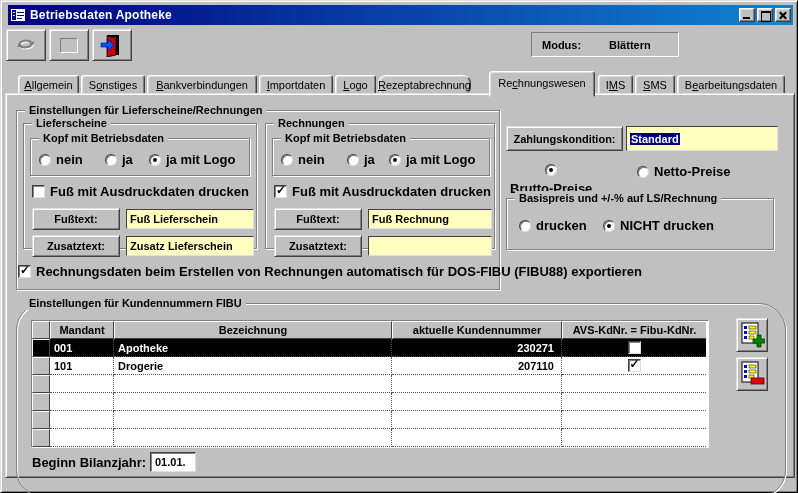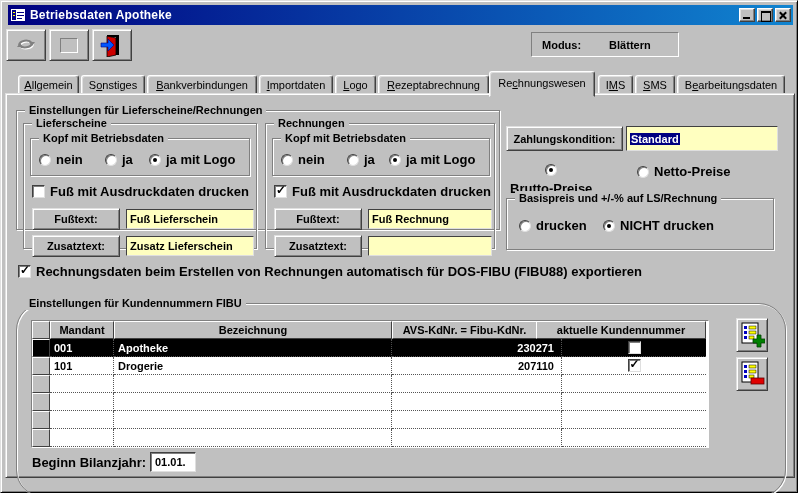--- a/index.html
+++ b/index.html
@@ -159,39 +159,39 @@
     </div>
   <div class="tab" style="left:146px;width:110px;">
       <span><span></span><span class="key">B</span><span>ankverbindungen</span></span>
     </div>
   <div class="tab" style="left:258px;width:74px;">
       <span><span></span><span class="key">I</span><span>mportdaten</span></span>
     </div>
   <div class="tab" style="left:334px;width:41px;">
       <span><span></span><span class="key">L</span><span>ogo</span></span>
     </div>
-  <div class="tab" style="left:377px;width:111px;">
+  <div class="tab" style="left:377px;width:93px;border-radius:8px;">
       <span><span></span><span class="key">R</span><span>ezeptabrechnung</span></span>
     </div>
   <div class="tab active" style="left:488px;width:106px;">
       <span><span>Re</span><span class="key">c</span><span>hnungswesen</span></span>
     </div>
   <div class="tab" style="left:597px;width:35px;">
       <span><span>I</span><span class="key">M</span><span>S</span></span>
     </div>
   <div class="tab" style="left:634px;width:40px;">
       <span><span></span><span class="key">S</span><span>MS</span></span>
     </div>
   <div class="tab" style="left:676px;width:108px;">
       <span><span>B</span><span class="key">e</span><span>arbeitungsdaten</span></span>
     </div>
 
   <div class="page">
 
-    <div class="group" style="left:10px;top:16px;width:484px;height:120px;">
+    <div class="group" style="left:10px;top:16px;width:484px;height:180px;">
       <span class="legend">Einstellungen für Lieferscheine/Rechnungen</span>
 
       <div class="group" style="left:6px;top:12px;width:234px;height:126px;">
         <span class="legend">Lieferscheine</span>
         <div class="group" style="left:6px;top:14px;width:220px;height:38px;">
           <span class="legend">Kopf mit Betriebsdaten</span>
           <div class="ctl-row" style="left:8px;top:13px;">
             <span class="radio"></span>
             <span>nein</span>
           </div>
@@ -280,22 +280,22 @@
     </div>
 
     <div class="group" style="left:10px;top:209px;width:770px;height:194px;border-radius:27px;">
       <span class="legend">Einstellungen für Kundennummern FIBU</span>
 
       <div class="table" style="left:14px;top:16px;width:678px;height:128px;">
         <div class="trow">
           <span class="th c0"></span>
           <span class="th c1">Mandant</span>
           <span class="th c2">Bezeichnung</span>
+          <span class="th c3">aktuelle Kundennummer</span>
           <span class="th c4">AVS-KdNr. = Fibu-KdNr.</span>
-          <span class="th c3">aktuelle Kundennummer</span>
         </div>
         <div class="trow row selected">
           <span class="sel-cell c0"></span>
           <span class="td c1">001</span>
           <span class="td c2">Apotheke</span>
           <span class="td c3">230271</span>
           <span class="td c4">
               <span class="checkbox"></span>
             </span>
         </div>

